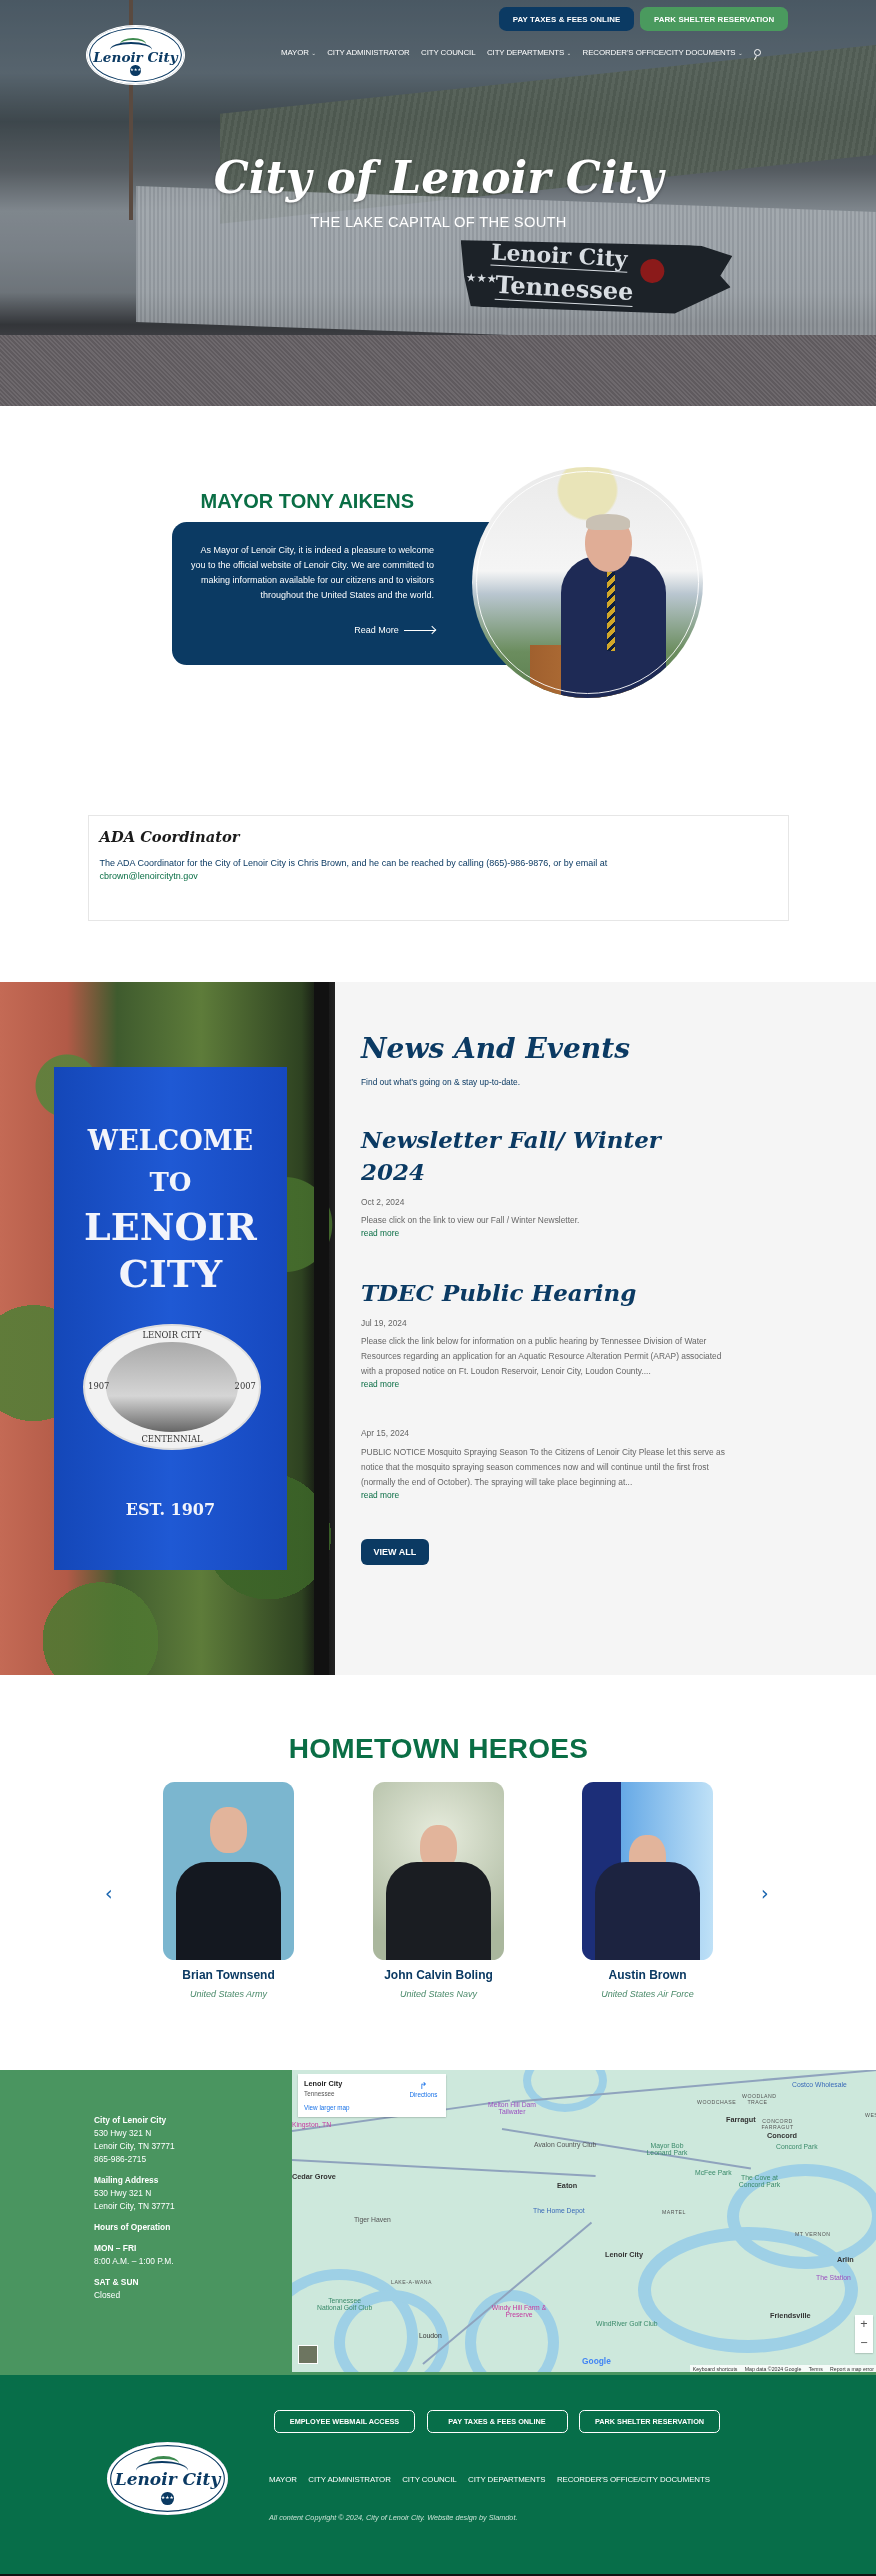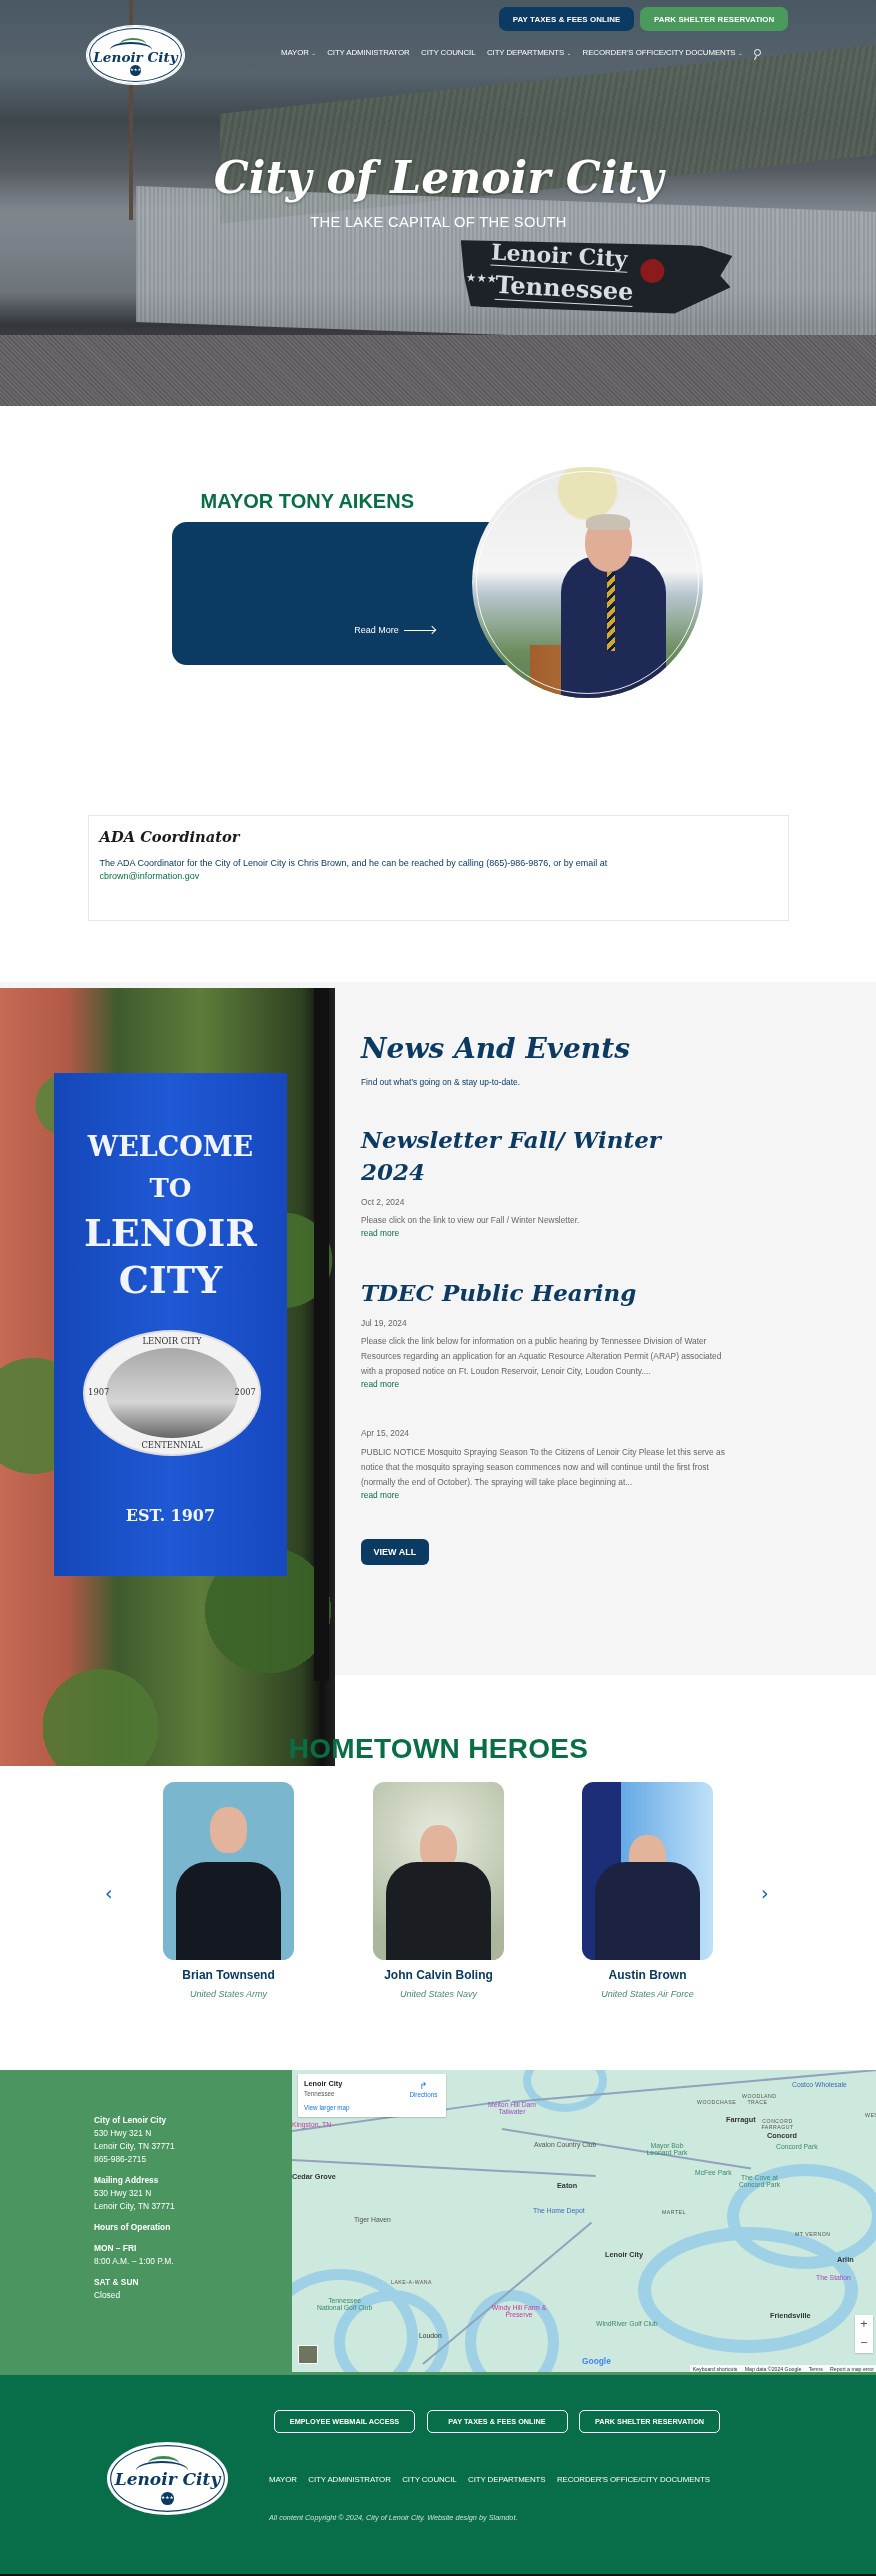--- a/index.html
+++ b/index.html
@@ -68,21 +68,21 @@
 
   
   .ada-wrap { position: relative; height: 167px; }
   .ada { position: absolute; left: 88px; top: 0; width: 701px; height: 106px; border: 1px solid #e6e6e6; background: #fff; padding: 11.5px 10.5px; }
   .ada-title { font-family: "DejaVu Serif", serif; font-style: italic; font-size: 14.7px; color: #1a1a1a; }
   .ada-text { margin-top: 11.5px; color: #0b3a63; font-size: 9px; line-height: 15px; }
   .ada-email { color: #0a6e45; font-size: 9px; }
 
   
   .news { position: relative; height: 693px; background: #f5f5f5; }
-  .news-img { position: absolute; left: 0; top: 6px; width: 335px; height: 778px; overflow: hidden;
+  .news-img { position: absolute; left: 0; top: 0; width: 335px; height: 693px; overflow: hidden;
     background: linear-gradient(90deg, #c46a55 0%, #b25a47 20%, #3f5b2e 35%, #5e7c3a 60%, #2e4221 90%, #101010 96%, #222 100%); }
   .news-img .leaves { position: absolute; inset: 0; background:
      radial-gradient(circle at 20% 15%, rgba(90,130,60,.9) 0 31px, transparent 32px),
      radial-gradient(circle at 85% 35%, rgba(70,110,45,.9) 0 47px, transparent 48px),
      radial-gradient(circle at 10% 55%, rgba(85,125,55,.9) 0 58px, transparent 58px),
      radial-gradient(circle at 80% 80%, rgba(60,100,40,.9) 0 63px, transparent 63px),
      radial-gradient(circle at 30% 95%, rgba(80,120,50,.9) 0 58px, transparent 58px); }
   .news-img .pole { position: absolute; left: 314px; top: 0; width: 14.7px; height: 693px; background: #111; }
   .banner { position: absolute; left: 54px; top: 85px; width: 233px; height: 503px; background: linear-gradient(90deg, #1447b8, #1f59d4 50%, #1648bf); }
   .banner .w { position: absolute; left: 0; right: 0; text-align: center; color: #f2f4fb; font-family: "DejaVu Serif", serif; font-weight: bold; }
@@ -209,39 +209,40 @@
     <span class="search"></span>
   </nav>
 
   <h1 class="hero-title">City of Lenoir City</h1>
   <div class="hero-sub">THE LAKE CAPITAL OF THE SOUTH</div>
 </section>
 
 <section class="mayor">
   <h2 class="mayor-title">MAYOR TONY AIKENS</h2>
   <div class="mayor-box"></div>
+  <p class="mayor-text">As Mayor of Lenoir City, it is indeed a pleasure to welcome you to the official website of Lenoir City. We are committed to making information available for our citizens and to visitors throughout the United States and the world.</p>
   <a class="mayor-read">
     <span>Read More</span>
     <span class="arrow"></span>
   </a>
   <div class="mayor-photo">
     <div class="podium"></div>
     <div class="suit"></div>
     <div class="head"></div>
     <div class="hair"></div>
     <div class="tie"></div>
     <div class="ring"></div>
   </div>
 </section>
 
 <section class="ada-wrap">
   <div class="ada">
     <h3 class="ada-title">ADA Coordinator</h3>
     <p class="ada-text">The ADA Coordinator for the City of Lenoir City is Chris Brown, and he can be reached by calling (865)-986-9876, or by email at</p>
-    <a class="ada-email">cbrown@information.gov</a>
+    <a class="ada-email">cbrown@lenoircitytn.gov</a>
   </div>
 </section>
 
 <section class="news">
   <div class="news-img">
     <div class="leaves"></div>
     <div class="pole"></div>
     <div class="banner">
       <div class="w w1">WELCOME</div>
       <div class="w w2">TO</div>

